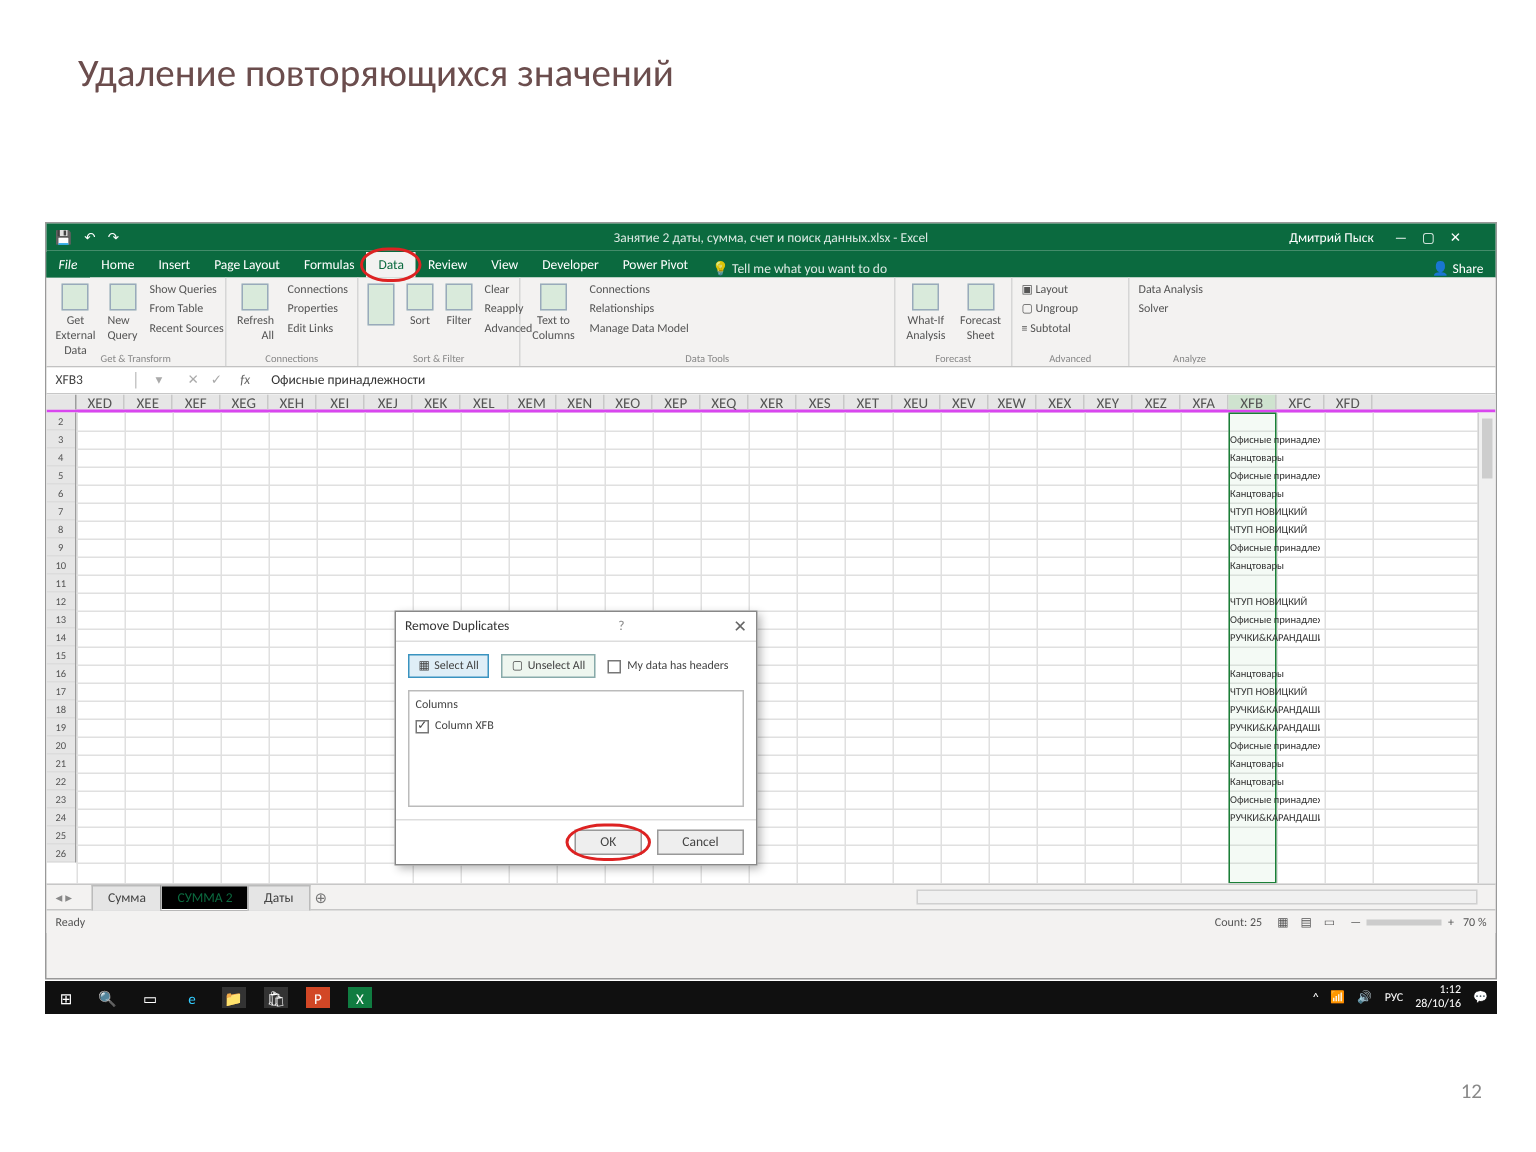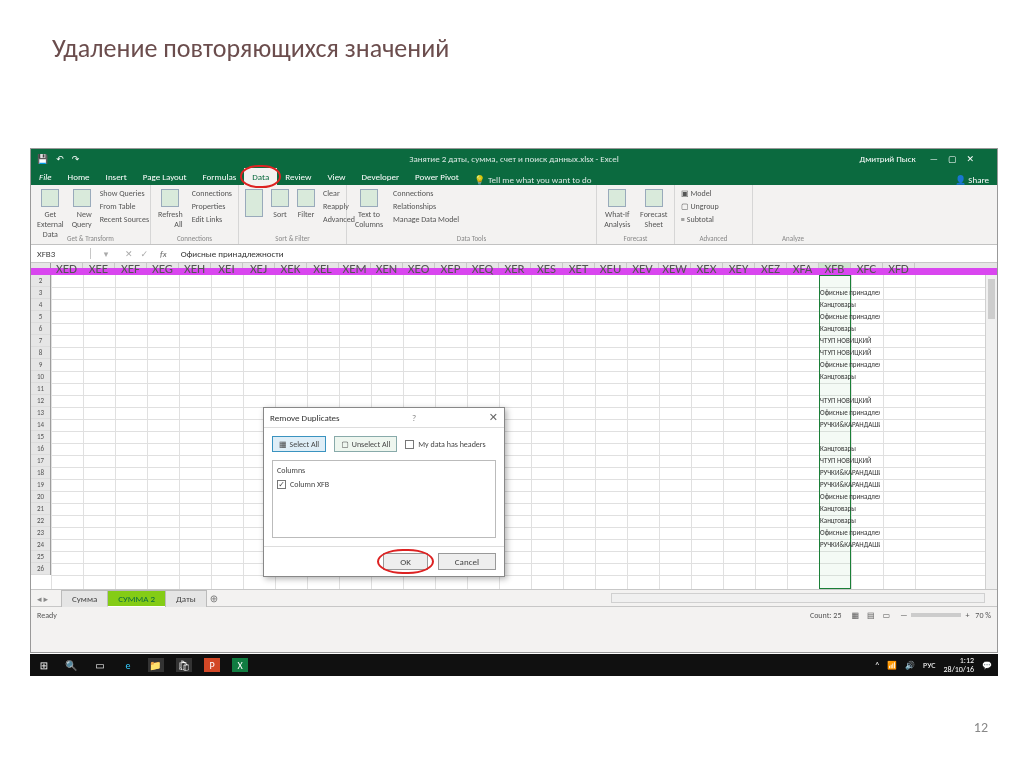--- a/index.html
+++ b/index.html
@@ -37,41 +37,41 @@
   .circle-red { border:2px solid #d22; border-radius:50%/50%; }
 
   
   .fbar { height:18px; background:#fff; border-bottom:1px solid #c7c7c7; display:flex; align-items:center; font-size:9px; }
   .namebox { width:60px; border-right:1px solid #c7c7c7; padding-left:6px; }
   .fbar .fx { padding:0 8px; font-style:italic; color:#666; }
   .fbar .formula { padding-left:6px; color:#333; }
 
   
   .grid { position:relative; background:#fff; height:326px; overflow:hidden; }
-  .colheads { display:flex; position:absolute; top:0; left:0; right:0; height:12px; background:#e6e6e6; font-size:13px; border-bottom:7px solid #d946ef; }
+  .colheads { display:flex; position:absolute; top:0; left:0; right:0; height:12px; background:#e6e6e6; font-size:10px; border-bottom:2px solid #d946ef; }
   .rowhead-spacer { width:20px; border-right:1px solid #9d9d9d; background:#e6e6e6; }
   .colhead { width:32px; text-align:center; border-right:1px solid #c8c8c8; line-height:12px; color:#555; }
   .colhead.sel { background:#cfe3cf; }
   .gridbody { position:absolute; top:12px; left:0; right:0; bottom:0; }
   .rowheads { position:absolute; top:0; left:0; width:20px; background:#e6e6e6; border-right:1px solid #9d9d9d; }
   .rowhead { height:12px; line-height:12px; text-align:center; font-size:7px; color:#555; border-bottom:1px solid #dcdcdc; }
   .cells { position:absolute; top:0; left:20px; right:0; bottom:0; }
   .gridlines-v, .gridlines-h { position:absolute; inset:0; }
   .vline { position:absolute; top:0; bottom:0; width:1px; background:#e0e0e0; }
   .hline { position:absolute; left:0; right:0; height:1px; background:#e0e0e0; }
   .sel-col { position:absolute; top:0; bottom:0; width:32px; border:1px solid #1a7f37; background:rgba(180,220,190,.15); }
   .data-cell { position:absolute; font-size:7px; white-space:nowrap; overflow:hidden; width:60px; line-height:12px; height:12px; color:#333; }
 
   .scroll-v { position:absolute; top:12px; right:0; bottom:0; width:12px; background:#f0f0f0; border-left:1px solid #d0d0d0; }
   .scroll-v .thumb { position:absolute; top:4px; left:2px; right:2px; height:40px; background:#cdcdcd; }
 
   
   .sheettabs { height:17px; background:#f3f2f1; display:flex; align-items:center; font-size:9px; border-top:1px solid #c7c7c7; padding-left:30px; position:relative; }
   .sheettabs .tab { padding:2px 10px; border:1px solid #bbb; border-bottom:none; margin-right:-1px; background:#e5e5e5; }
-  .sheettabs .tab.active { background:#84cc16; color:#0b6a3f; border-bottom:1px solid #fff; }
+  .sheettabs .tab.active { background:#000000; color:#0b6a3f; border-bottom:1px solid #fff; }
   .sheettabs .add { margin-left:4px; color:#777; font-size:10px; }
   .sheettabs .hscroll { position:absolute; right:12px; left:580px; height:10px; top:3px; background:#f0f0f0; border:1px solid #d0d0d0; }
 
   
   .status { height:16px; background:#f3f2f1; border-top:1px solid #c7c7c7; display:flex; align-items:center; font-size:8px; color:#555; padding:0 6px; }
   .status .spacer { flex:1; }
   .status .views { display:flex; gap:8px; margin:0 10px; }
 
   
   .taskbar { position:absolute; left:30px; top:654px; width:968px; height:22px; background:#101010; display:flex; align-items:center; gap:12px; padding:0 6px; }
@@ -132,21 +132,21 @@
   <div class="ribbon">
     <div class="group" style="width:120px">
       <div class="group-body">
         <div class="big-btn">
             <div class="icon"></div>
             <span style="text-align:center;white-space:pre-line">Get External
 Data</span>
           </div>
         <div class="big-btn">
             <div class="icon"></div>
-            <span style="text-align:right;white-space:pre-line">New
+            <span style="text-align:left;white-space:pre-line">New
 Query</span>
           </div>
         <div class="small-list">
           <div>Show Queries</div>
           <div>From Table</div>
           <div>Recent Sources</div>
         </div>
       </div>
       <div class="group-label">Get &amp; Transform</div>
     </div>
@@ -212,28 +212,34 @@
             <div class="icon"></div>
             <span style="text-align:center;white-space:pre-line">Forecast
 Sheet</span>
           </div>
       </div>
       <div class="group-label">Forecast</div>
     </div>
     <div class="group" style="width:78px">
       <div class="group-body">
         <div class="small-list">
-          <div>▣ <span>Model</span></div>
+          <div>▣ <span>Layout</span></div>
           <div>▢ <span>Ungroup</span></div>
           <div>≡ <span>Subtotal</span></div>
         </div>
       </div>
       <div class="group-label">Advanced</div>
     </div>
     <div class="group" style="width:80px;border-right:none">
+      <div class="group-body">
+        <div class="small-list">
+          <div>Data Analysis</div>
+          <div>Solver</div>
+        </div>
+      </div>
       <div class="group-label">Analyze</div>
     </div>
   </div>
 
   <div class="fbar">
     <div class="namebox">XFB3</div>
     <div style="width:30px;text-align:center;color:#aaa">▾</div>
     <div style="color:#aaa;padding:0 4px">✕</div>
     <div style="color:#aaa;padding:0 4px">✓</div>
     <div class="fx">fx</div>

